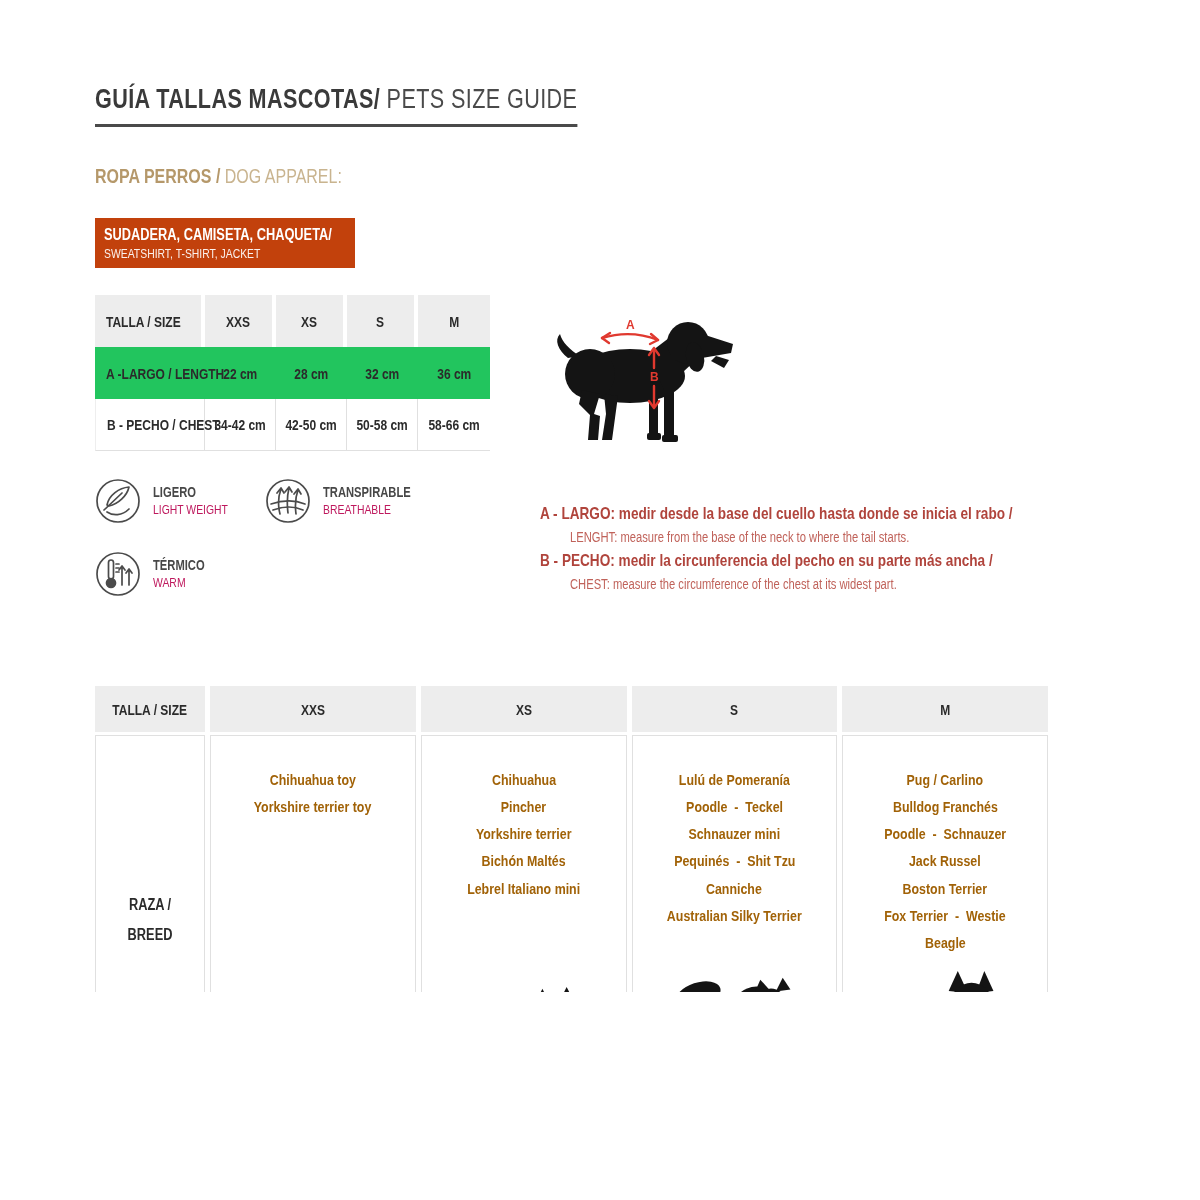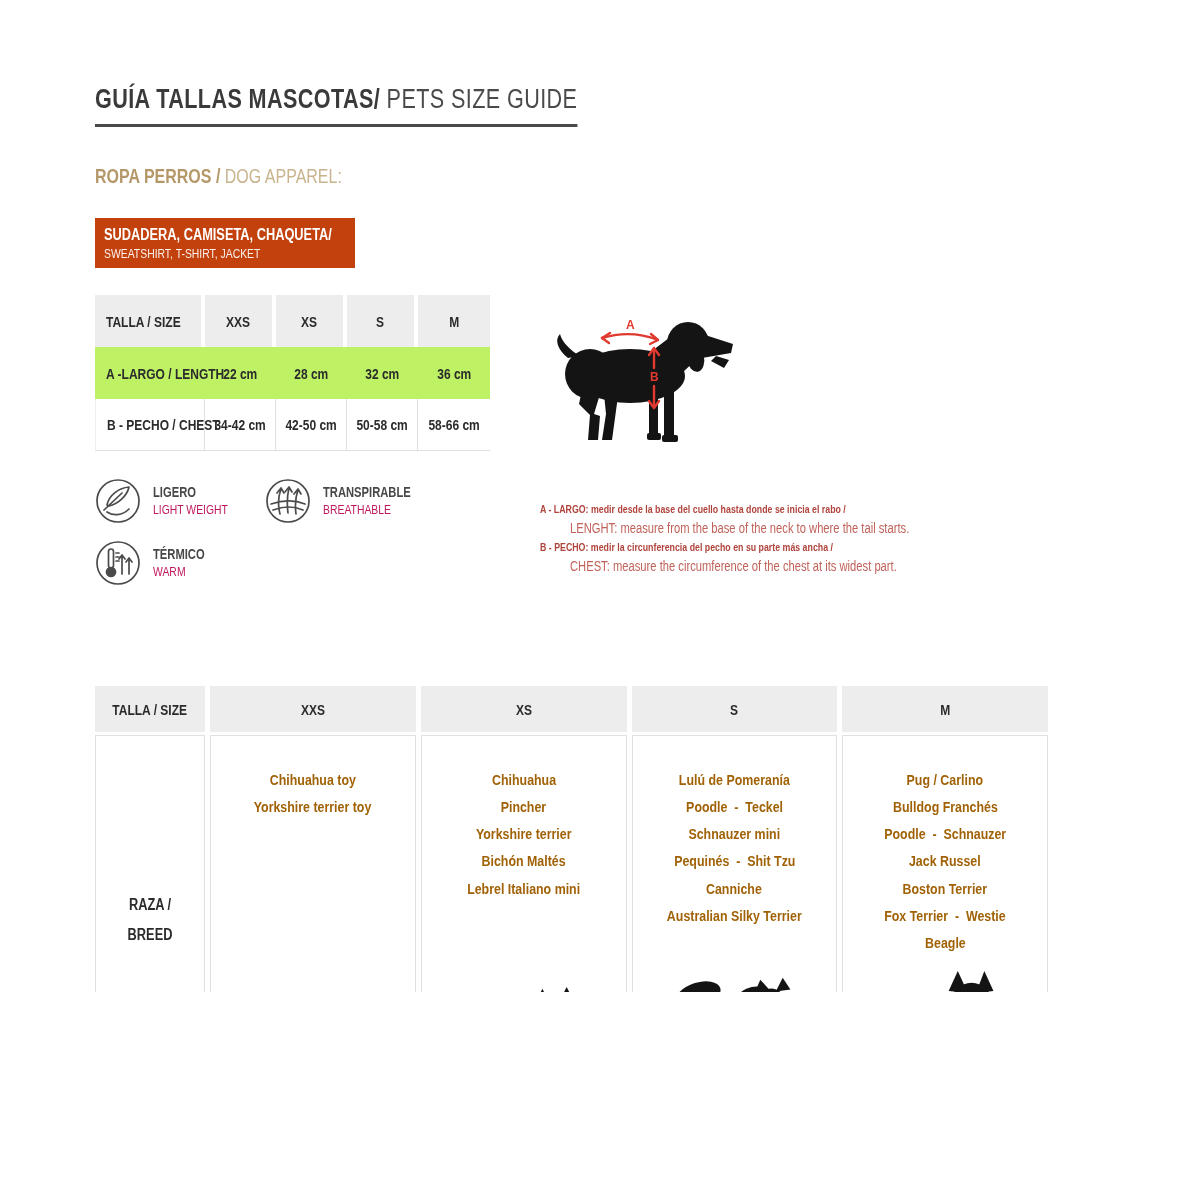--- a/index.html
+++ b/index.html
@@ -25,39 +25,39 @@
   .banner .l1{font-size:16px;font-weight:700;color:#fff;line-height:1.3;}
   .banner .l2{font-size:13px;font-weight:400;color:rgba(255,255,255,.93);line-height:1.2;}
 
   
   .size-table{position:absolute;left:95px;top:295px;width:395px;}
   .st-row{display:grid;grid-template-columns:110px 71px 71px 71px 72px;height:52px;}
   .st-cell{display:flex;align-items:center;justify-content:center;font-weight:700;font-size:15px;color:#2b2b2b;}
   .st-cell.lbl{justify-content:flex-start;padding-left:11px;}
   .st-head .st-cell{background:#ededed;border-right:4px solid #fff;background-clip:padding-box;}
   .st-head .st-cell:last-child{border-right:none;}
-  .st-a .st-cell{background:#bef264;}
+  .st-a .st-cell{background:#22c55e;}
   .st-b .st-cell{background:#fff;border-right:1px solid #e0e0e0;border-bottom:1px solid #e0e0e0;}
   .st-b .st-cell:first-child{border-left:1px solid #eee;}
   .st-b .st-cell:last-child{border-right:none;}
 
   
   .diagram{position:absolute;left:548px;top:296px;}
 
   
   .features{position:absolute;left:95px;top:478px;display:grid;
-            grid-template-columns:170px 230px;row-gap:16px;}
+            grid-template-columns:170px 230px;row-gap:27px;}
   .feature{display:flex;align-items:center;}
   .feature .txt{margin-left:12px;line-height:1.25;}
   .feature .es{font-weight:700;font-size:14px;color:#474747;}
   .feature .en{font-weight:400;font-size:13px;color:#be185d;}
 
   
   .notes{position:absolute;left:540px;top:502px;width:440px;}
-  .note-es{font-weight:700;font-size:11px;color:#b0443c;line-height:1.45;}
+  .note-es{font-weight:700;font-size:17px;color:#b0443c;line-height:1.45;}
   .note-en{font-weight:400;font-size:14px;color:#c0625a;line-height:1.45;margin-left:30px;margin-bottom:2px;}
 
   
   .bt-header{position:absolute;left:95px;top:686px;width:953px;display:grid;
              grid-template-columns:110px 1fr 1fr 1fr 1fr;column-gap:5px;height:46px;}
   .bt-hcell{background:#ededed;display:flex;align-items:center;justify-content:center;
             font-weight:700;font-size:15px;color:#2b2b2b;}
   .bt-body{position:absolute;left:95px;top:735px;width:953px;height:370px;display:grid;
            grid-template-columns:110px 1fr 1fr 1fr 1fr;column-gap:5px;}
   .bt-cell{position:relative;background:#fff;border:1px solid #e0e0e0;box-sizing:border-box;}

